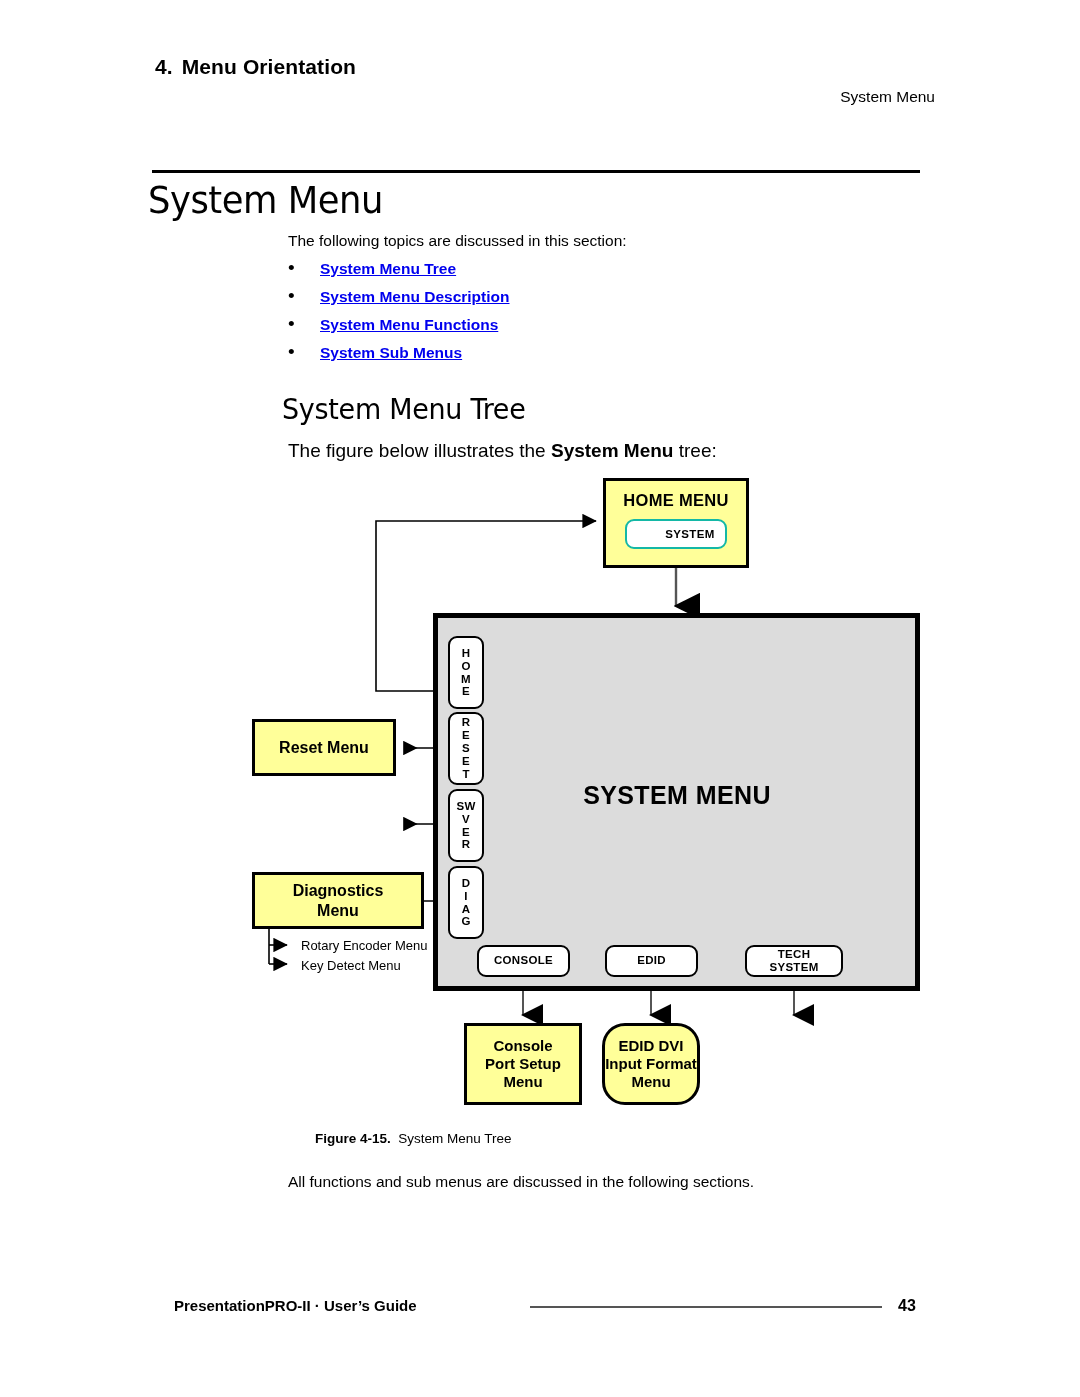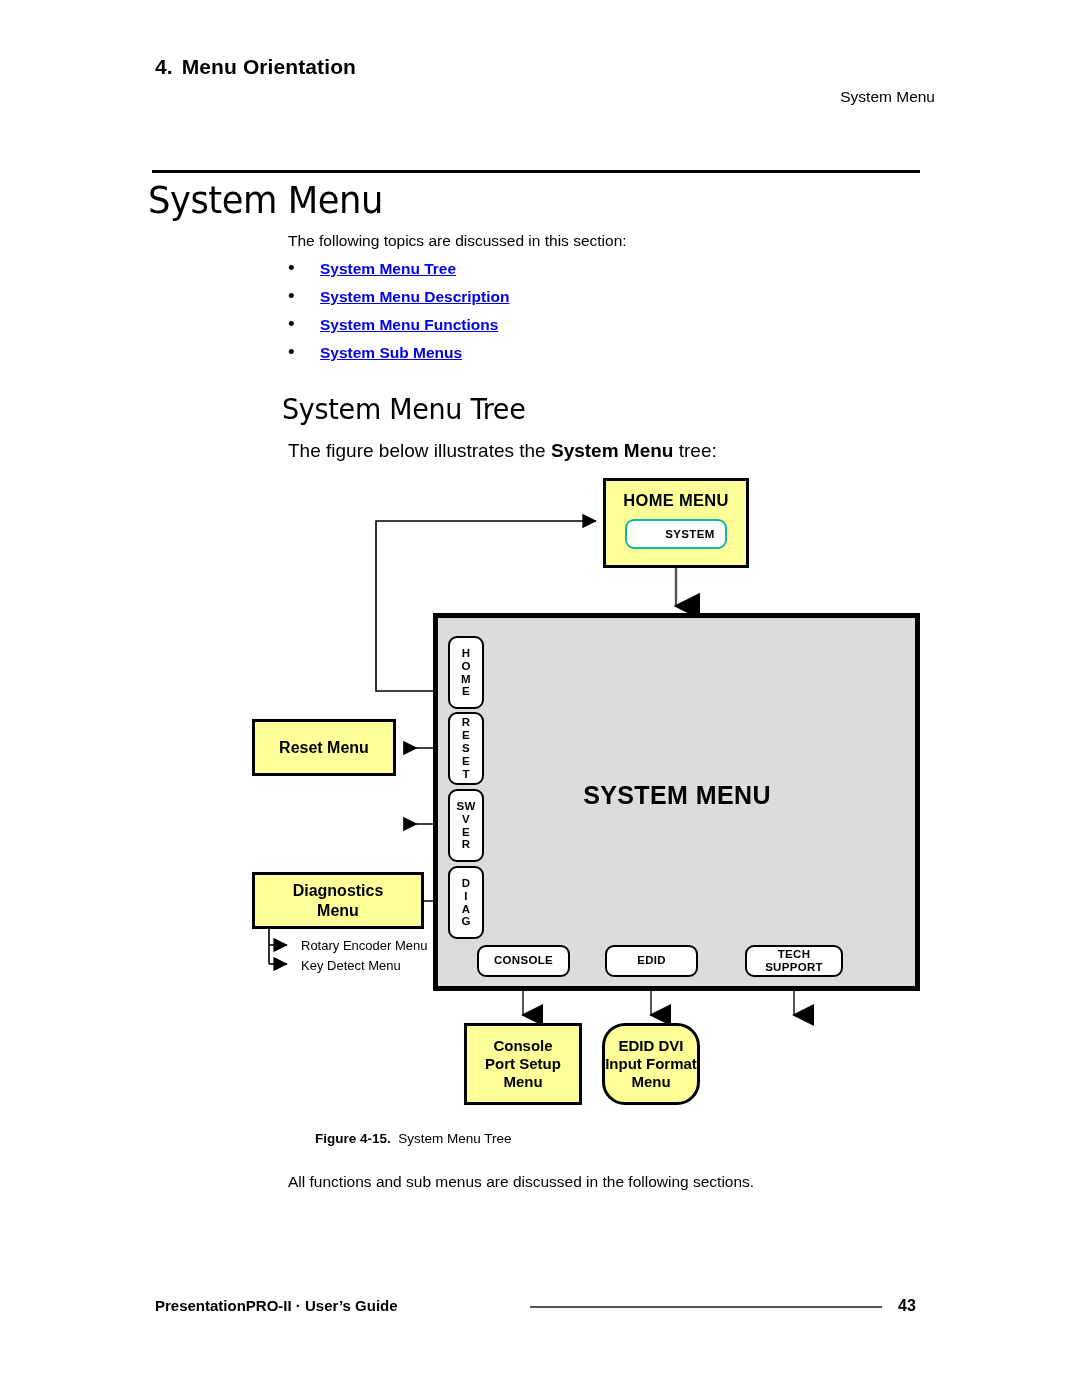--- a/index.html
+++ b/index.html
@@ -255,21 +255,21 @@
     position: absolute;
     left: 288px;
     top: 1173px;
     font-size: 15.5px;
     white-space: nowrap;
   }
 
   
   .footer-left {
     position: absolute;
-    left: 155px;
+    left: 174px;
     top: 1297px;
     font-size: 15px;
     font-weight: bold;
     white-space: nowrap;
   }
   .footer-rule {
     position: absolute;
     left: 530px;
     top: 1306px;
     width: 352px;
@@ -385,21 +385,21 @@
   <div class="vtab" style="left:401px; top:866px; height:73px;">
     <span>D</span>
     <span>I</span>
     <span>A</span>
     <span>G</span>
   </div>
 
   <div class="hpill" style="left:430px; top:945px; width:93px; height:32px;">CONSOLE</div>
   <div class="hpill" style="left:558px; top:945px; width:93px; height:32px;">EDID</div>
   <div class="hpill" style="left:698px; top:945px; width:98px; height:32px; white-space:pre-line;">TECH
-SUPPORT</div>
+SYSTEM</div>
 
   <div class="yellow-box" id="reset-menu-box" style="white-space:pre-line;">Reset Menu</div>
   <div class="yellow-box" id="diagnostics-menu-box" style="white-space:pre-line;">Diagnostics
 Menu</div>
 
   <div class="submenu-label" id="rotary-encoder-label">Rotary Encoder Menu</div>
   <div class="submenu-label" id="key-detect-label">Key Detect Menu</div>
 
   <div class="yellow-box" id="console-menu-box" style="white-space:pre-line;">Console
 Port Setup

